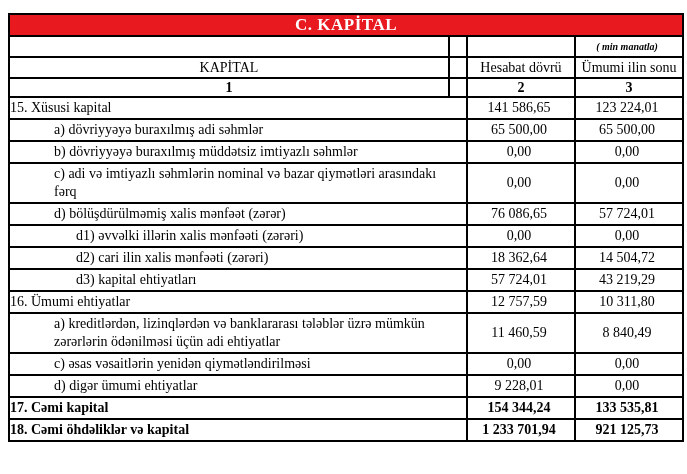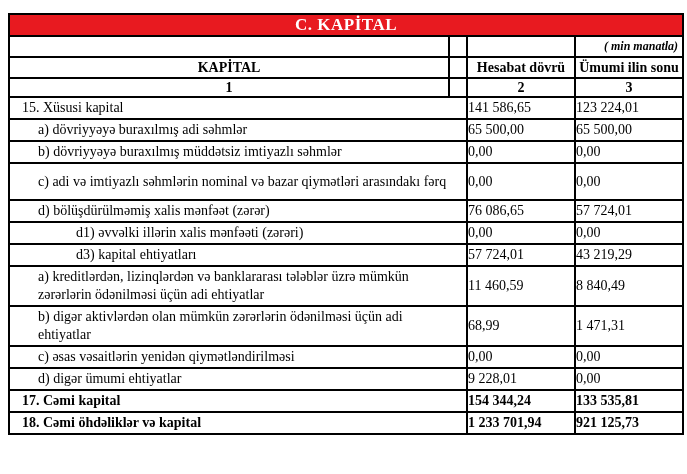--- a/index.html
+++ b/index.html
@@ -32,35 +32,35 @@
     background: var(--header-bg);
     color: var(--header-fg);
     text-align: center;
     font-weight: bold;
     font-size: 17px;
     letter-spacing: 0.5px;
     height: 21px;
   }
   tr.unit-row td { height: 21px; }
   td.unit-note {
-    text-align: right;
+    text-align: center;
     font-style: italic;
     font-weight: bold;
-    font-size: 12px;
+    font-size: 10px;
     padding-right: 4px;
   }
-  tr.head-row td { height: 21px; font-weight: bold; text-align: center; }
+  tr.head-row td { height: 21px; font-weight: normal; text-align: center; }
   tr.num-row td { height: 19px; font-weight: bold; text-align: center; }
   td.desc { text-align: left; padding: 1px 8px 1px 4px; line-height: 18px; }
-  td.val  { text-align: left; padding-right: 4px; }
+  td.val  { text-align: center; padding-right: 4px; }
   tr.row td { height: 21px; }
   tr.row.tall td { height: 37px; }
   tr.row.totals td { height: 22px; font-weight: bold; }
-  td.ind0 { padding-left: 12px; }
-  td.ind1 { padding-left: 28px; }
+  td.ind0 { padding-left: 0; }
+  td.ind1 { padding-left: 44px; }
   td.ind2 { padding-left: 66px; }
 </style>
 </head>
 <body>
 
 <div class="page">
   <table class="capital-table">
     <colgroup>
       <col style="width:440px">
       <col style="width:18px">
@@ -114,33 +114,38 @@
         <td class="desc ind1" colspan="2">d) bölüşdürülməmiş xalis mənfəət (zərər)</td>
         <td class="val">76 086,65</td>
         <td class="val">57 724,01</td>
       </tr>
       <tr class="row">
         <td class="desc ind2" colspan="2">d1) əvvəlki illərin xalis mənfəəti (zərəri)</td>
         <td class="val">0,00</td>
         <td class="val">0,00</td>
       </tr>
       <tr class="row">
+        <td class="desc ind2" colspan="2">d2) cari ilin xalis mənfəəti (zərəri)</td>
+        <td class="val">18 362,64</td>
+        <td class="val">14 504,72</td>
+      </tr>
+      <tr class="row">
         <td class="desc ind2" colspan="2">d3) kapital ehtiyatları</td>
         <td class="val">57 724,01</td>
         <td class="val">43 219,29</td>
+      </tr>
+      <tr class="row">
+        <td class="desc ind0" colspan="2">16. Ümumi ehtiyatlar</td>
+        <td class="val">12 757,59</td>
+        <td class="val">10 311,80</td>
       </tr>
       <tr class="row tall">
         <td class="desc ind1" colspan="2">a) kreditlərdən, lizinqlərdən və banklararası  tələblər üzrə mümkün zərərlərin ödənilməsi üçün adi ehtiyatlar</td>
         <td class="val">11 460,59</td>
         <td class="val">8 840,49</td>
-      </tr>
-      <tr class="row tall">
-        <td class="desc ind1" colspan="2">b) digər aktivlərdən olan mümkün zərərlərin ödənilməsi üçün adi ehtiyatlar</td>
-        <td class="val">68,99</td>
-        <td class="val">1 471,31</td>
       </tr>
       <tr class="row">
         <td class="desc ind1" colspan="2">c) əsas vəsaitlərin yenidən qiymətləndirilməsi</td>
         <td class="val">0,00</td>
         <td class="val">0,00</td>
       </tr>
       <tr class="row">
         <td class="desc ind1" colspan="2">d) digər ümumi ehtiyatlar</td>
         <td class="val">9 228,01</td>
         <td class="val">0,00</td>

